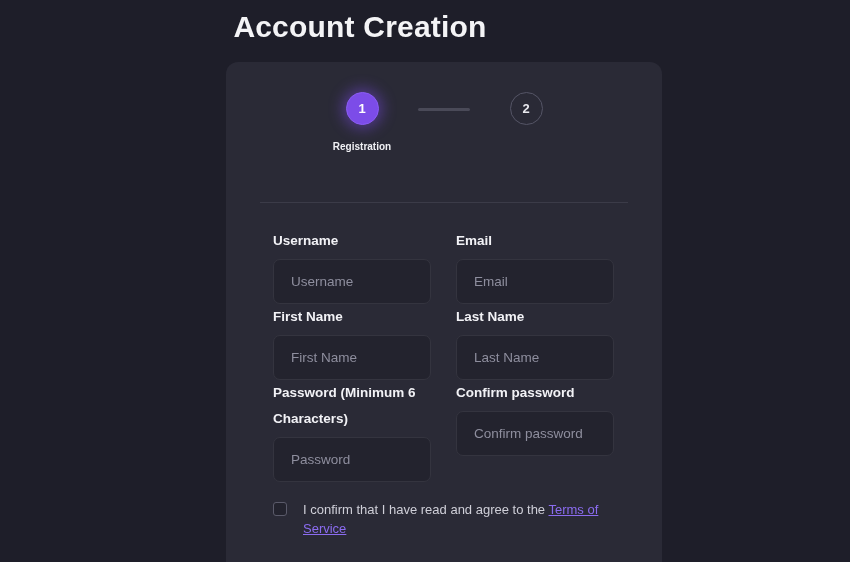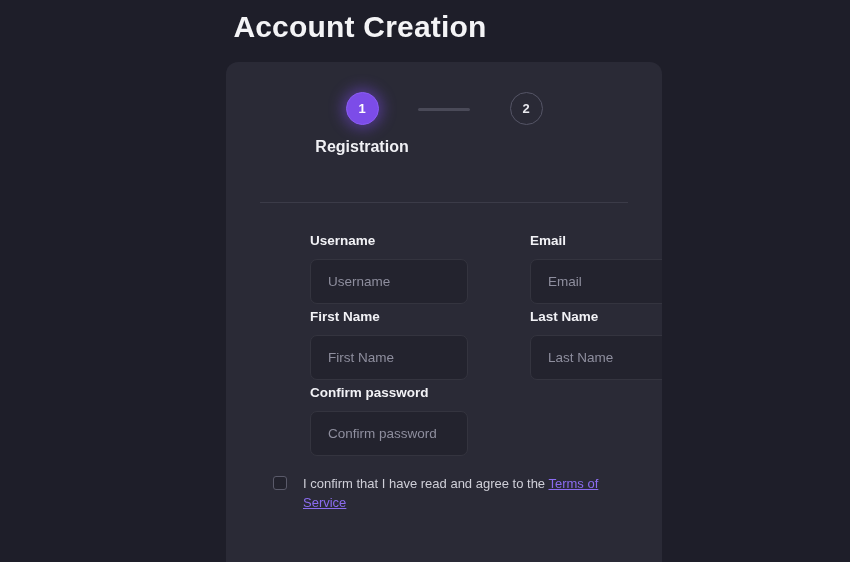--- a/index.html
+++ b/index.html
@@ -87,21 +87,21 @@
   }
 
   .step.inactive .step-circle {
     background: transparent;
     border: 1px solid #555566;
     color: #e8e8ee;
   }
 
   .step-label {
     margin-top: 11px;
-    font-size: 16px;
+    font-size: 10px;
     font-weight: bold;
     color: #f0f0f4;
     text-align: center;
     line-height: 21px;
     width: 100px;
   }
 
   .step-connector {
     width: 52px;
     height: 3px;
@@ -131,21 +131,20 @@
 
   .form-row {
     display: flex;
     gap: 25px;
     align-items: flex-start;
   }
 
   .form-col {
     width: 158px;
     flex: none;
-    margin-left: 37px;
   }
 
   .field-label {
     font-size: 13.5px;
     font-weight: bold;
     color: #f2f2f6;
     line-height: 26px;
     margin-bottom: 5px;
   }
 
@@ -255,20 +254,26 @@
         </div>
         <div class="form-col">
           <div class="field-label">Last Name</div>
           <div class="field-input">
             <span class="ph">Last Name</span>
           </div>
         </div>
       </div>
 
       <div class="form-row row-password">
+        <div class="form-col form-col-left">
+          <div class="field-label">Password (Minimum 6 Characters)</div>
+          <div class="field-input">
+            <span class="ph">Password</span>
+          </div>
+        </div>
         <div class="form-col">
           <div class="field-label">Confirm password</div>
           <div class="field-input">
             <span class="ph">Confirm password</span>
           </div>
         </div>
       </div>
 
       <div class="terms-row">
         <div class="checkbox"></div>

